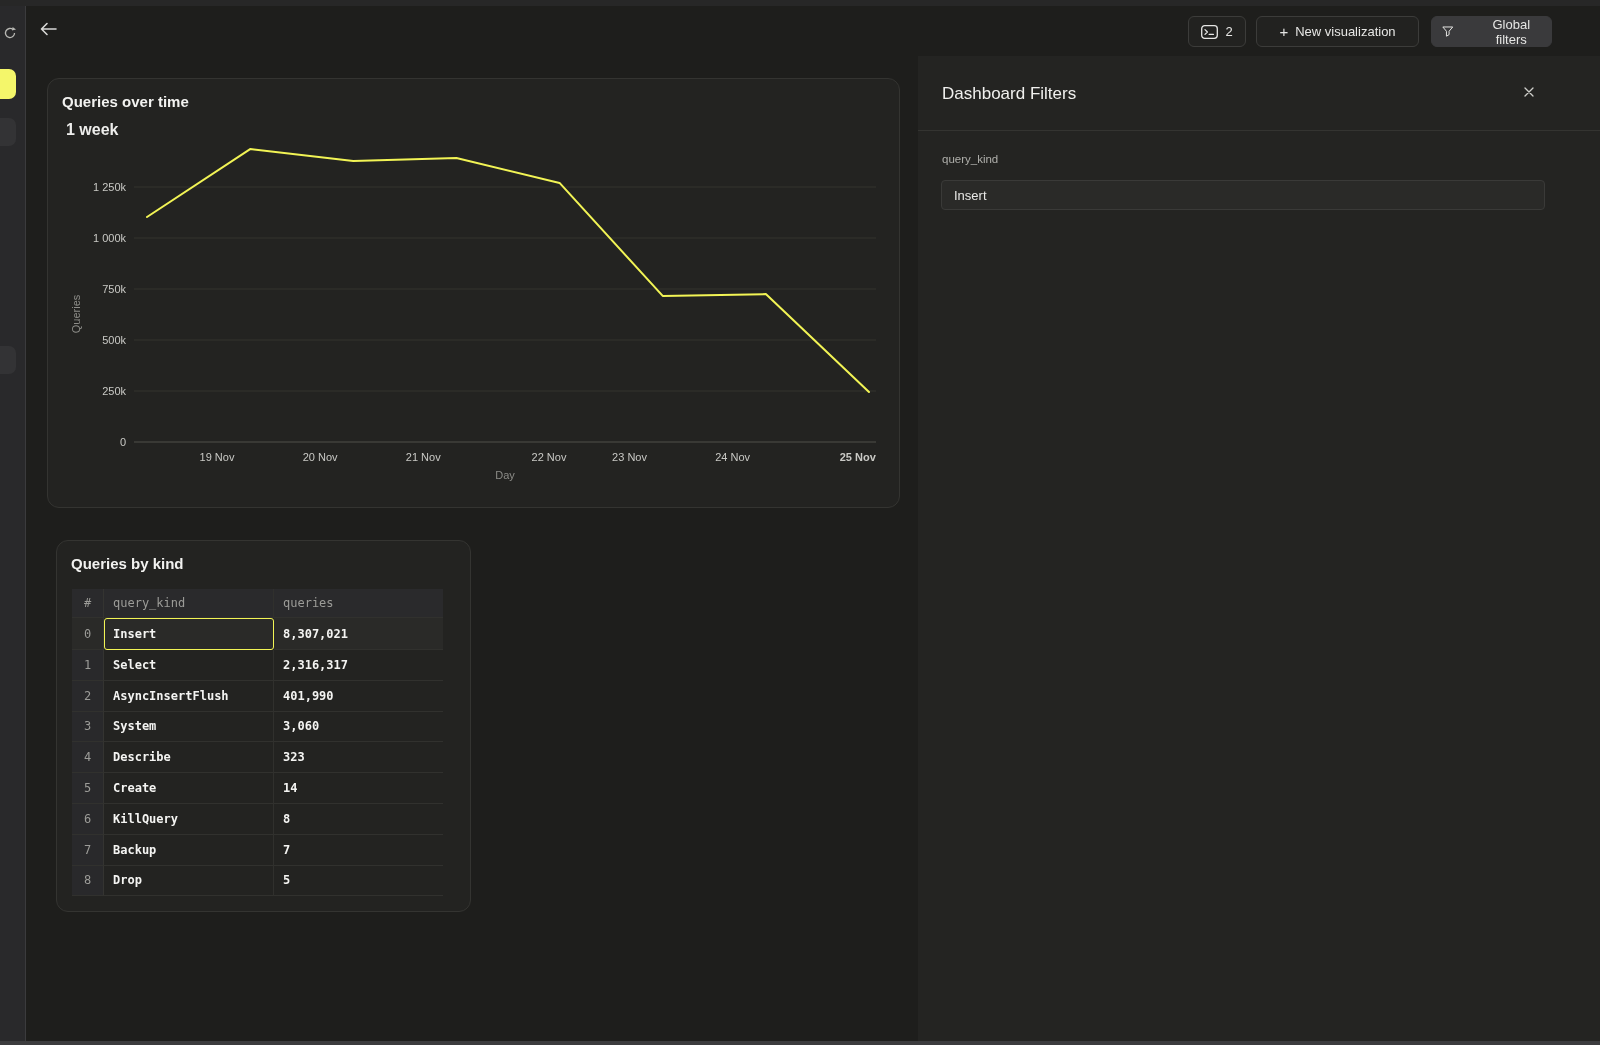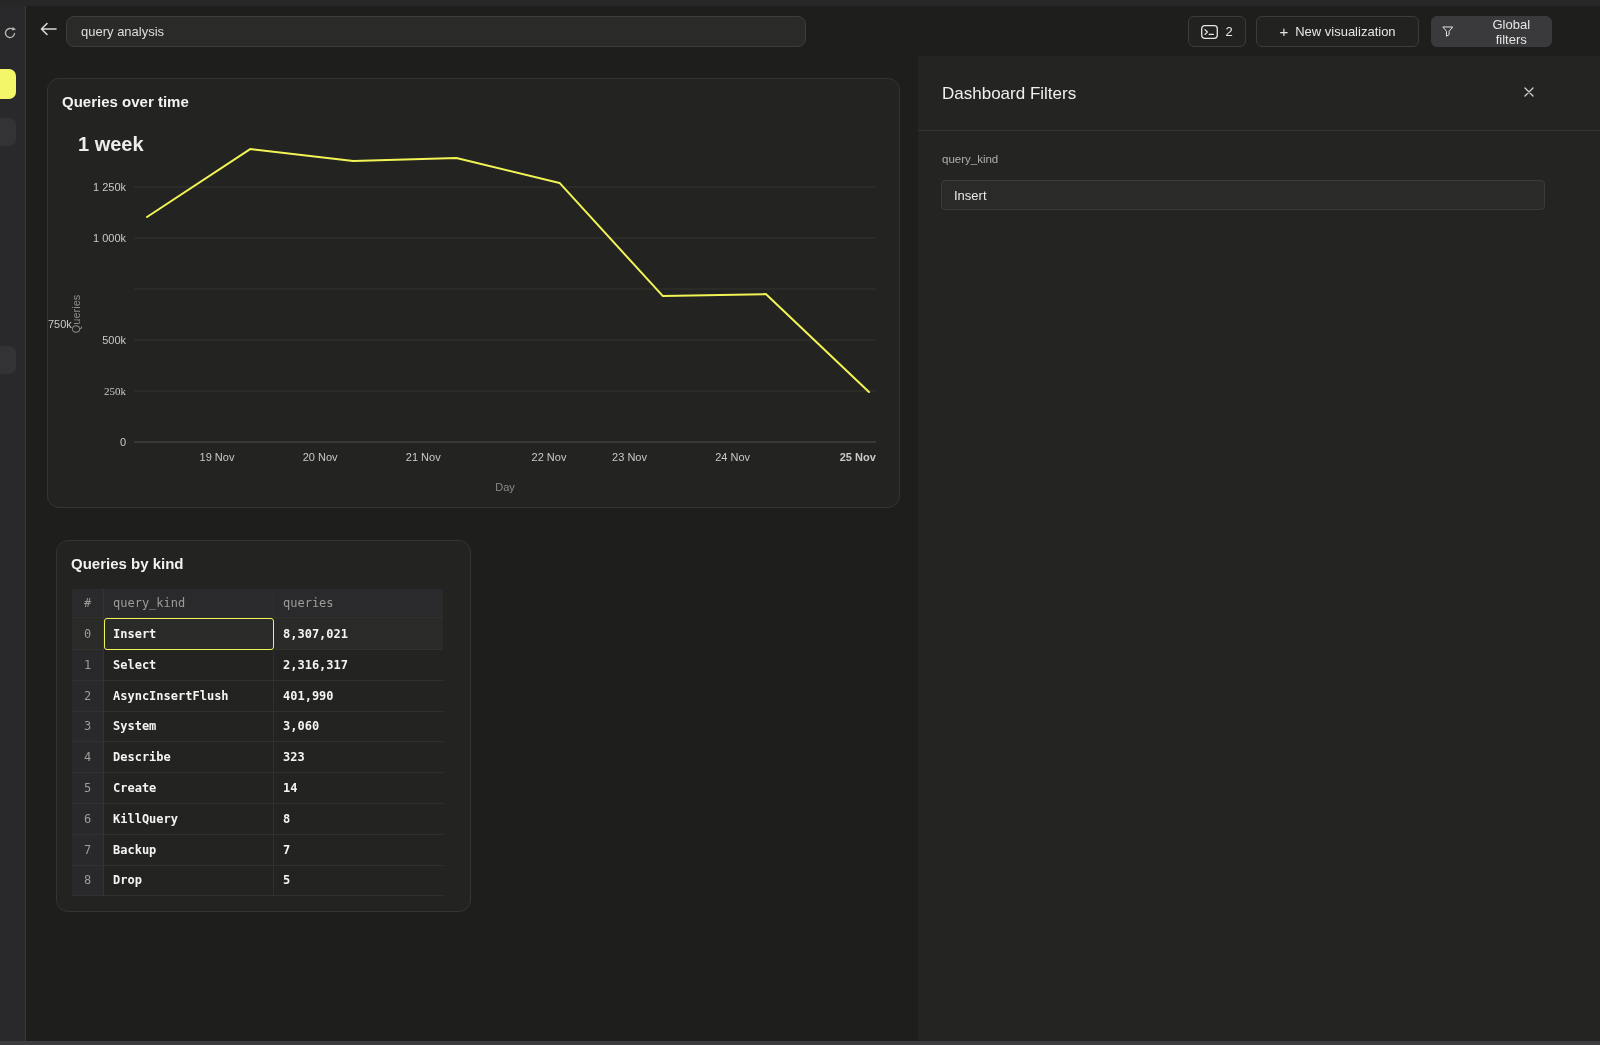--- a/index.html
+++ b/index.html
@@ -28,21 +28,21 @@
   .sb-item{left:-6px;width:22px;border-radius:7px;}
   #sb-active{top:63px;height:30px;background:#F4F66A;}
   #sb-item2{top:112px;height:28px;background:#333335;}
   #sb-item3{top:340px;height:28px;background:#333335;}
 
   
   .panel{background:#232321;border:1px solid #343431;border-radius:12px;}
   #chart-panel{left:47px;top:78px;width:853px;height:430px;}
   #table-panel{left:56px;top:540px;width:415px;height:372px;}
   .panel h2{position:absolute;left:14px;top:14px;margin:0;font-size:15px;font-weight:700;color:#F2F2F0;}
-  #chart-sub{position:absolute;left:14px;top:38px;margin:16px;font-size:20px;font-weight:700;color:#EDEDEB;}
+  #chart-sub{position:absolute;left:14px;top:38px;margin:4px;font-size:16px;font-weight:700;color:#EDEDEB;}
 
   
   #chart{position:absolute;inset:0;}
   #chart svg{position:absolute;left:0;top:0;}
   .tick{position:absolute;font-size:11px;color:#C9C9C5;line-height:14px;}
   .ylab{left:-12px;top:228px;width:80px;text-align:center;color:#8C8C88;transform:rotate(-90deg);}
 
   
   #qtable{position:absolute;left:15px;top:48px;width:371px;
     font-family:"DejaVu Sans Mono", monospace;font-size:12px;}
@@ -75,21 +75,20 @@
 <body>
 
 <div id="top-strip" class="abs"></div>
 
 <div id="toolbar" class="abs">
   <button id="back-btn" class="abs">
     <svg width="17" height="14" viewBox="0 0 17 14">
       <path d="M16 7 H2 M7 1.5 L1.5 7 L7 12.5" fill="none" stroke="#D8D8D6" stroke-width="1.6" stroke-linecap="round" stroke-linejoin="round"></path>
     </svg>
   </button>
-  <input id="title-input" class="abs" value="query analysis" style="">
   <button id="console-btn" class="tb-btn abs">
     <svg class="icon" width="17" height="14" viewBox="0 0 17 14">
       <rect x="0.7" y="0.7" width="15.6" height="12.6" rx="3" fill="none" stroke="#E6E6E4" stroke-width="1.3"></rect>
       <path d="M4 4.6 L6.4 7 L4 9.4" fill="none" stroke="#E6E6E4" stroke-width="1.3" stroke-linecap="round" stroke-linejoin="round"></path>
       <line x1="8.2" y1="9.4" x2="12.4" y2="9.4" stroke="#E6E6E4" stroke-width="1.3" stroke-linecap="round"></line>
     </svg>
     <span>2</span>
   </button>
   <button id="newvis-btn" class="tb-btn abs">
     <span class="plus">+</span>
@@ -120,33 +119,33 @@
       <svg width="851" height="428">
         <line x1="86" x2="828" y1="363" y2="363" stroke="#50504B"></line>
         <line x1="86" x2="828" y1="312" y2="312" stroke="#34342F"></line>
         <line x1="86" x2="828" y1="261" y2="261" stroke="#34342F"></line>
         <line x1="86" x2="828" y1="210" y2="210" stroke="#34342F"></line>
         <line x1="86" x2="828" y1="159" y2="159" stroke="#34342F"></line>
         <line x1="86" x2="828" y1="108" y2="108" stroke="#34342F"></line>
         <polyline points="99,137.988 202.14,70.05599999999998 305.28,82.09199999999998 408.42,79.03199999999998 511.56,103.92000000000002 614.7,216.936 717.84,215.1 820.98,313.02" fill="none" stroke="#F2F455" stroke-width="2" stroke-linejoin="round" stroke-linecap="round"></polyline>
       </svg>
       <div class="tick" style="left: 0px; top: 356px; width: 78px; text-align: right;">0</div>
-      <div class="tick" style="left: 0px; top: 305px; width: 78px; text-align: right; font-family: Liberation Serif, serif;">250k</div>
+      <div class="tick" style="left: 0px; top: 305px; width: 78px; text-align: right;">250k</div>
       <div class="tick" style="left: 0px; top: 254px; width: 78px; text-align: right;">500k</div>
-      <div class="tick" style="left: 0px; top: 203px; width: 78px;  margin-top: 35px;">750k</div>
+      <div class="tick" style="left: 0px; top: 203px; width: 78px; text-align: right;">750k</div>
       <div class="tick" style="left: 0px; top: 152px; width: 78px; text-align: right;">1 000k</div>
       <div class="tick" style="left: 0px; top: 101px; width: 78px; text-align: right;">1 250k</div>
       <div class="tick" style="left: 129px; top: 371px; width: 80px; text-align: center;">19 Nov</div>
       <div class="tick" style="left: 232.14px; top: 371px; width: 80px; text-align: center;">20 Nov</div>
       <div class="tick" style="left: 335.28px; top: 371px; width: 80px; text-align: center;">21 Nov</div>
       <div class="tick" style="left: 438.42px; top: 371px; width: 80px; text-align: right;">22 Nov</div>
       <div class="tick" style="left: 541.56px; top: 371px; width: 80px; text-align: center;">23 Nov</div>
       <div class="tick" style="left: 644.7px; top: 371px; width: 80px; text-align: center;">24 Nov</div>
       <div class="tick" style="left: 747.84px; top: 371px; width: 80px; text-align: right; font-weight: bold;">25 Nov</div>
-      <div class="tick" style="left: 417px; top: 389px; width: 80px; text-align: center; color: rgb(140, 140, 136); margin-top: 12px;">Day</div>
+      <div class="tick" style="left: 417px; top: 389px; width: 80px; text-align: center; color: rgb(140, 140, 136);">Day</div>
       <div class="tick ylab">Queries</div>
     </div>
 </section>
 
 <section id="table-panel" class="panel abs">
   <h2>Queries by kind</h2>
   <div id="qtable">
       <div class="qt-row qt-head">
         <div class="qt-cell c0">#</div>
         <div class="qt-cell c1">query_kind</div>

